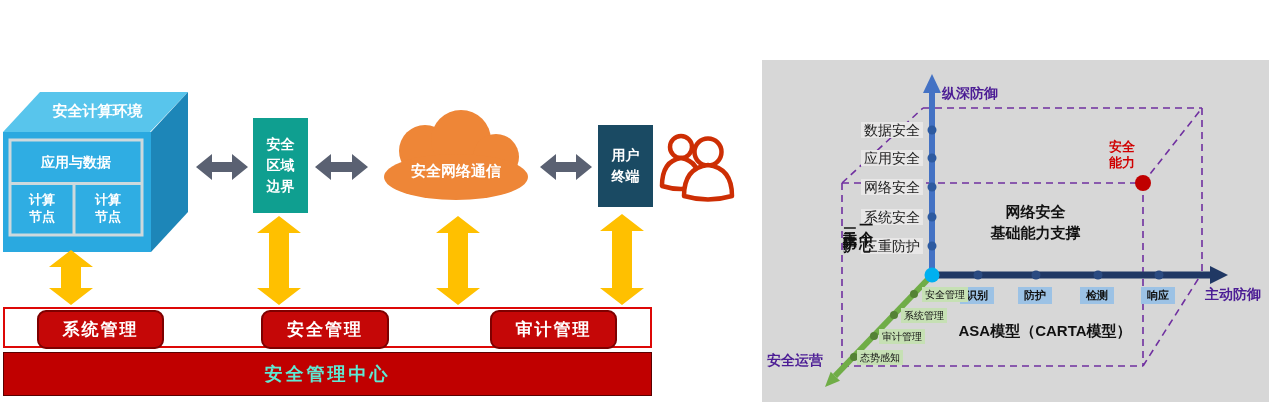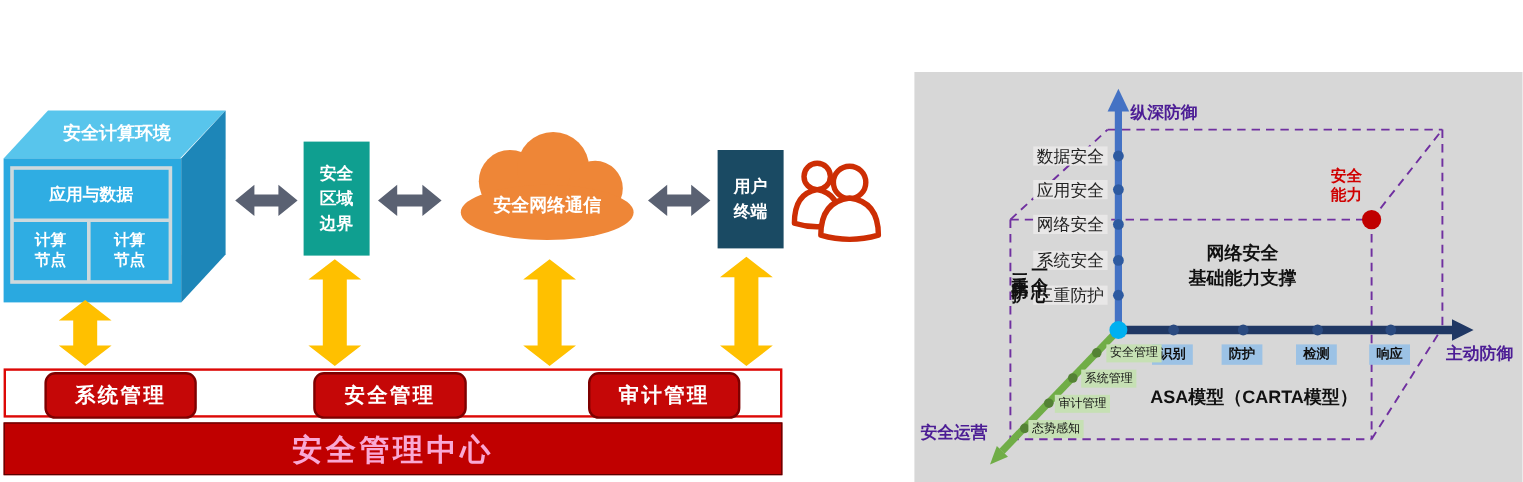--- a/index.html
+++ b/index.html
@@ -10,21 +10,21 @@
           justify-content:center;text-align:center;}
   .boxlabel{position:absolute;display:flex;flex-direction:column;align-items:center;
             justify-content:center;color:#fff;font-weight:bold;text-align:center;}
   .redbtn{position:absolute;background:#c50707;border:2px solid #7e0000;border-radius:9px;
           display:flex;align-items:center;justify-content:center;color:#fff;font-weight:bold;
           font-size:17px;letter-spacing:2px;}
   .outer-red-rect{position:absolute;left:3px;top:307px;width:645px;height:37px;
                   border:2px solid #dd0806;}
   .red-bar{position:absolute;left:3px;top:352px;width:647px;height:42px;background:#c00000;
            border:1px solid #5a0000;display:flex;align-items:center;justify-content:center;
-           color:#f9a8d4;font-weight:bold;font-size:25px;letter-spacing:3px;}
+           color:#5eead4;font-weight:bold;font-size:18px;letter-spacing:3px;}
   .panel{position:absolute;left:762px;top:60px;width:507px;height:342px;background:#d7d7d7;}
   .ytick{position:absolute;background:#e8e7e7;color:#222;font-size:14px;line-height:14px;
          padding:1px 3px;white-space:nowrap;}
   .xtick{position:absolute;background:#9cc2e5;color:#111;font-size:11px;line-height:15px;
          padding:1px 6px;white-space:nowrap;font-weight:bold;}
   .ztick{position:absolute;background:#c6e0b4;color:#111;font-size:10px;line-height:13px;
          padding:1px 3px;white-space:nowrap;}
   .redlbl{position:absolute;color:#4c1d95;font-weight:bold;font-size:14px;white-space:nowrap;}
   .vtext{position:absolute;left:79px;top:157px;writing-mode:vertical-rl;color:#111;
          font-weight:bold;font-size:14px;letter-spacing:3px;line-height:1.1;}

